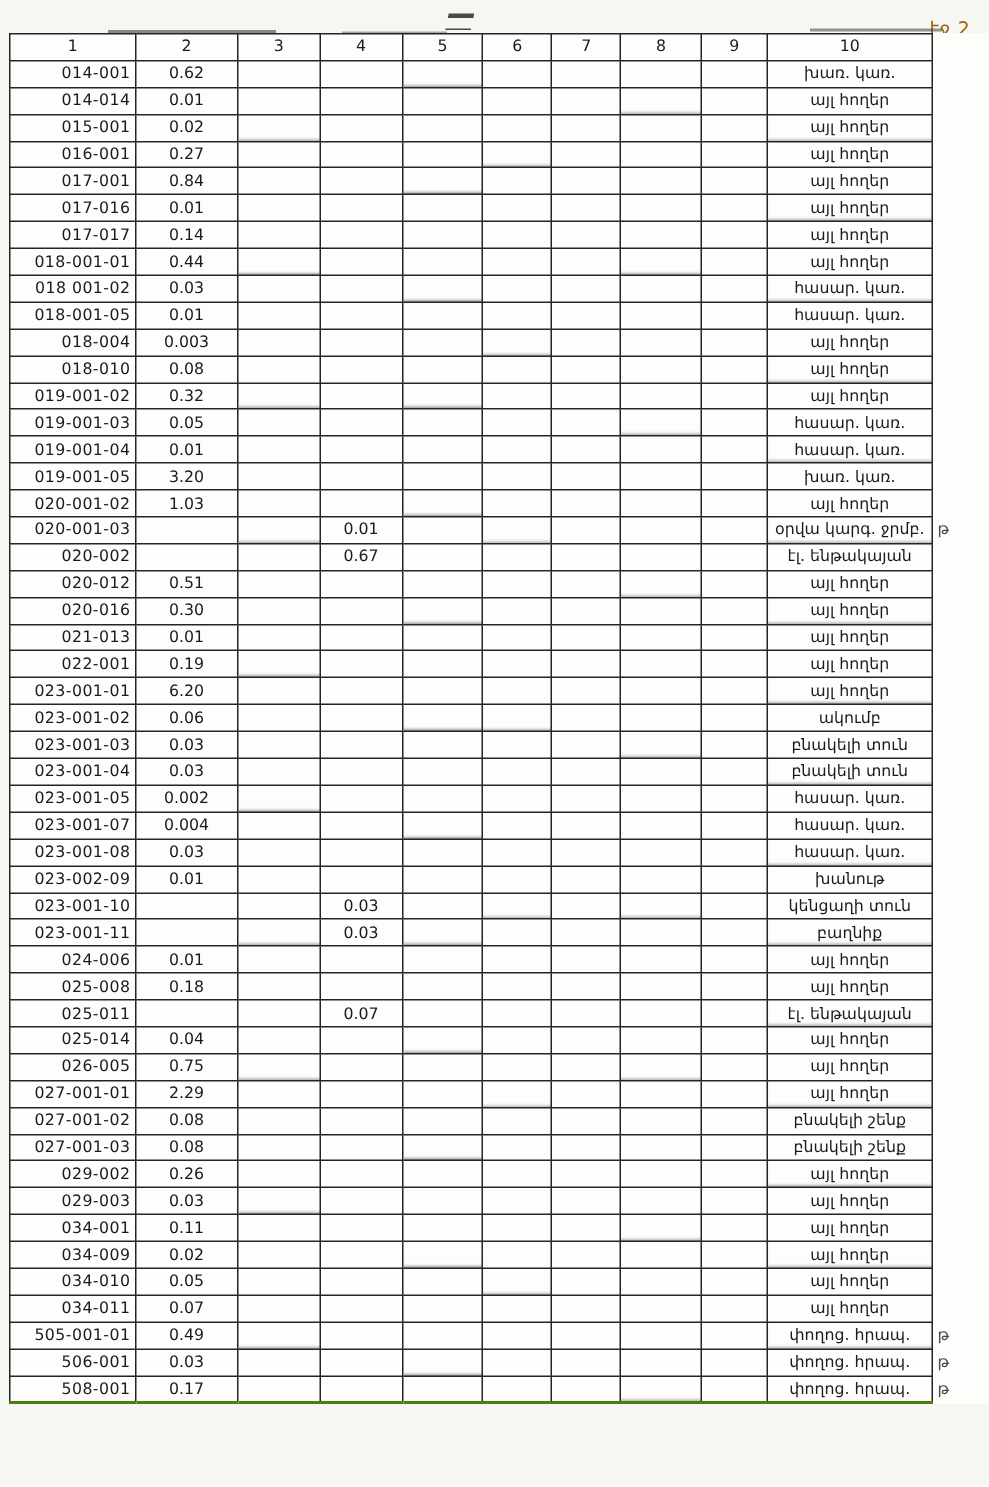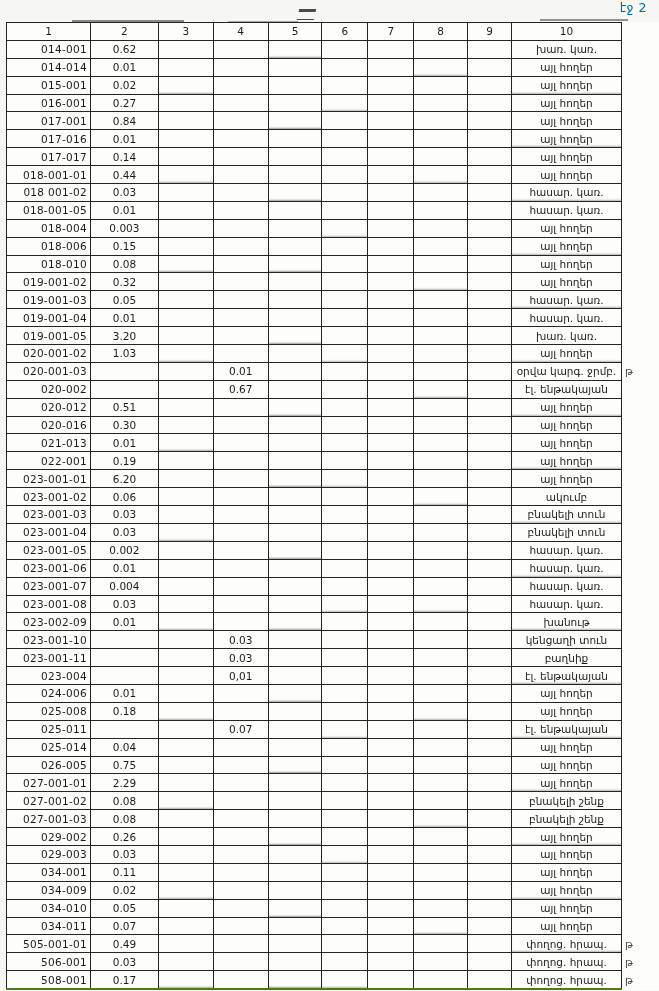--- a/index.html
+++ b/index.html
@@ -6,22 +6,22 @@
   body{
     width:659px;height:991px;
     background:#f6f6f2;
     font-family:"DejaVu Sans",sans-serif;
     color:#1b1b1b;
     position:relative;
     overflow:hidden;
   }
   .page{position:absolute;inset:0;}
   .page-label{
-    position:absolute;top:0;right:12px;
-    font-size:12.5px;color:#0369a1;letter-spacing:0.5px;
+    position:absolute;top:11px;right:12px;
+    font-size:12.5px;color:#a16207;letter-spacing:0.5px;
   }
   
   .artifact{
     position:absolute;left:298px;top:9px;width:17px;height:7px;
     border-top:3px solid #2b2b2b;border-bottom:1px solid #2b2b2b;
     transform:skewX(-12deg);opacity:.85;
   }
   .streak{position:absolute;background:#2e2e2e;}
   .s1{left:72px;top:20px;width:112px;height:2px;opacity:.55;}
   .s2{left:540px;top:19px;width:88px;height:2px;opacity:.5;}
@@ -242,33 +242,20 @@
           <td class="num"></td>
           <td class="num"></td>
           <td class="num"></td>
           <td class="num"></td>
           <td class="num"></td>
           <td class="num"></td>
           <td class="use">այլ հողեր</td>
           <td class="margin-cell"></td>
         </tr>
         <tr>
-          <td class="code">018-006</td>
-          <td class="num">0.15</td>
-          <td class="num"></td>
-          <td class="num"></td>
-          <td class="num"></td>
-          <td class="num"></td>
-          <td class="num"></td>
-          <td class="num"></td>
-          <td class="num"></td>
-          <td class="use">այլ հողեր</td>
-          <td class="margin-cell"></td>
-        </tr>
-        <tr>
           <td class="code">018-010</td>
           <td class="num">0.08</td>
           <td class="num"></td>
           <td class="num"></td>
           <td class="num"></td>
           <td class="num"></td>
           <td class="num"></td>
           <td class="num"></td>
           <td class="num"></td>
           <td class="use">այլ հողեր</td>
@@ -476,33 +463,20 @@
           <td class="num"></td>
           <td class="num"></td>
           <td class="num"></td>
           <td class="num"></td>
           <td class="num"></td>
           <td class="num"></td>
           <td class="use">հասար. կառ.</td>
           <td class="margin-cell"></td>
         </tr>
         <tr>
-          <td class="code">023-001-06</td>
-          <td class="num">0.01</td>
-          <td class="num"></td>
-          <td class="num"></td>
-          <td class="num"></td>
-          <td class="num"></td>
-          <td class="num"></td>
-          <td class="num"></td>
-          <td class="num"></td>
-          <td class="use">հասար. կառ.</td>
-          <td class="margin-cell"></td>
-        </tr>
-        <tr>
           <td class="code">023-001-07</td>
           <td class="num">0.004</td>
           <td class="num"></td>
           <td class="num"></td>
           <td class="num"></td>
           <td class="num"></td>
           <td class="num"></td>
           <td class="num"></td>
           <td class="num"></td>
           <td class="use">հասար. կառ.</td>
@@ -551,33 +525,20 @@
           <td class="code">023-001-11</td>
           <td class="num"></td>
           <td class="num"></td>
           <td class="num">0.03</td>
           <td class="num"></td>
           <td class="num"></td>
           <td class="num"></td>
           <td class="num"></td>
           <td class="num"></td>
           <td class="use">բաղնիք</td>
-          <td class="margin-cell"></td>
-        </tr>
-        <tr>
-          <td class="code">023-004</td>
-          <td class="num"></td>
-          <td class="num"></td>
-          <td class="num">0,01</td>
-          <td class="num"></td>
-          <td class="num"></td>
-          <td class="num"></td>
-          <td class="num"></td>
-          <td class="num"></td>
-          <td class="use">էլ. ենթակայան</td>
           <td class="margin-cell"></td>
         </tr>
         <tr>
           <td class="code">024-006</td>
           <td class="num">0.01</td>
           <td class="num"></td>
           <td class="num"></td>
           <td class="num"></td>
           <td class="num"></td>
           <td class="num"></td>

